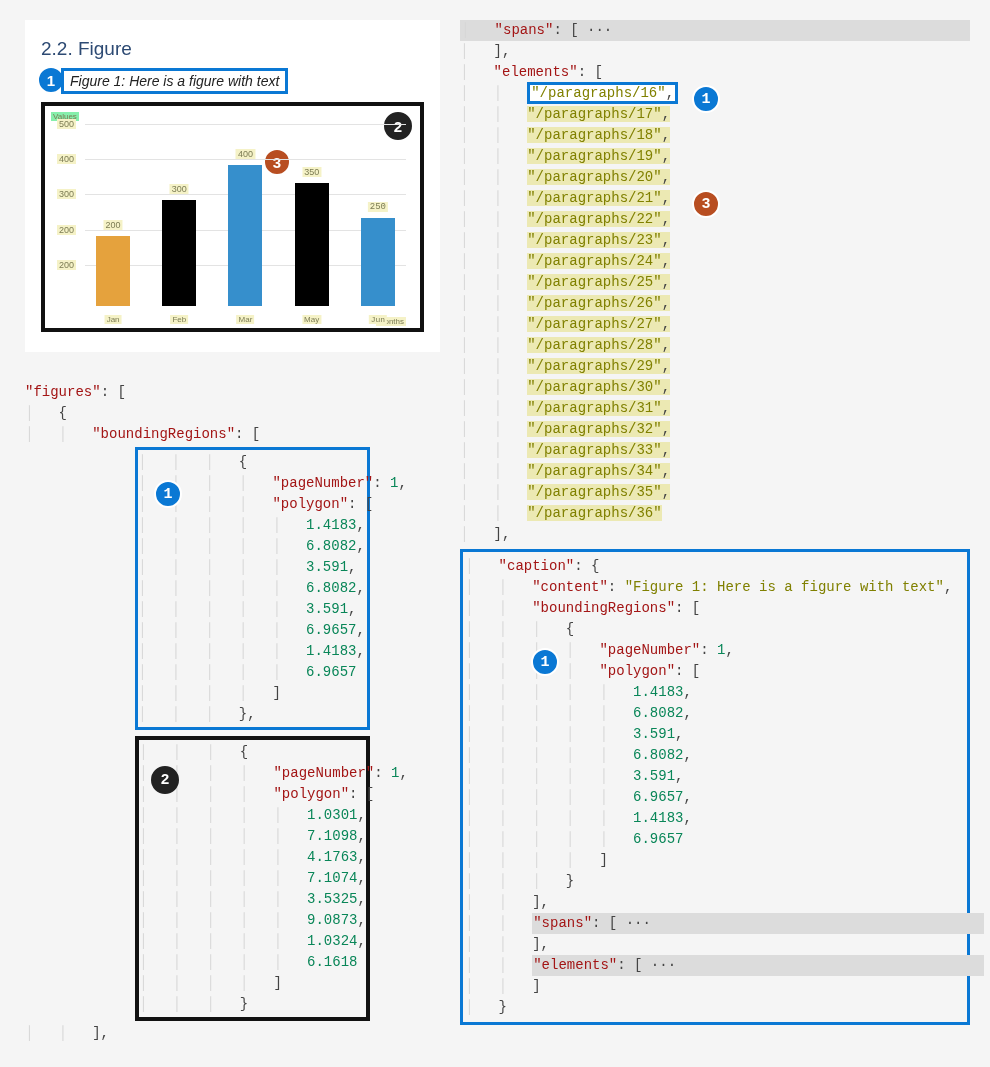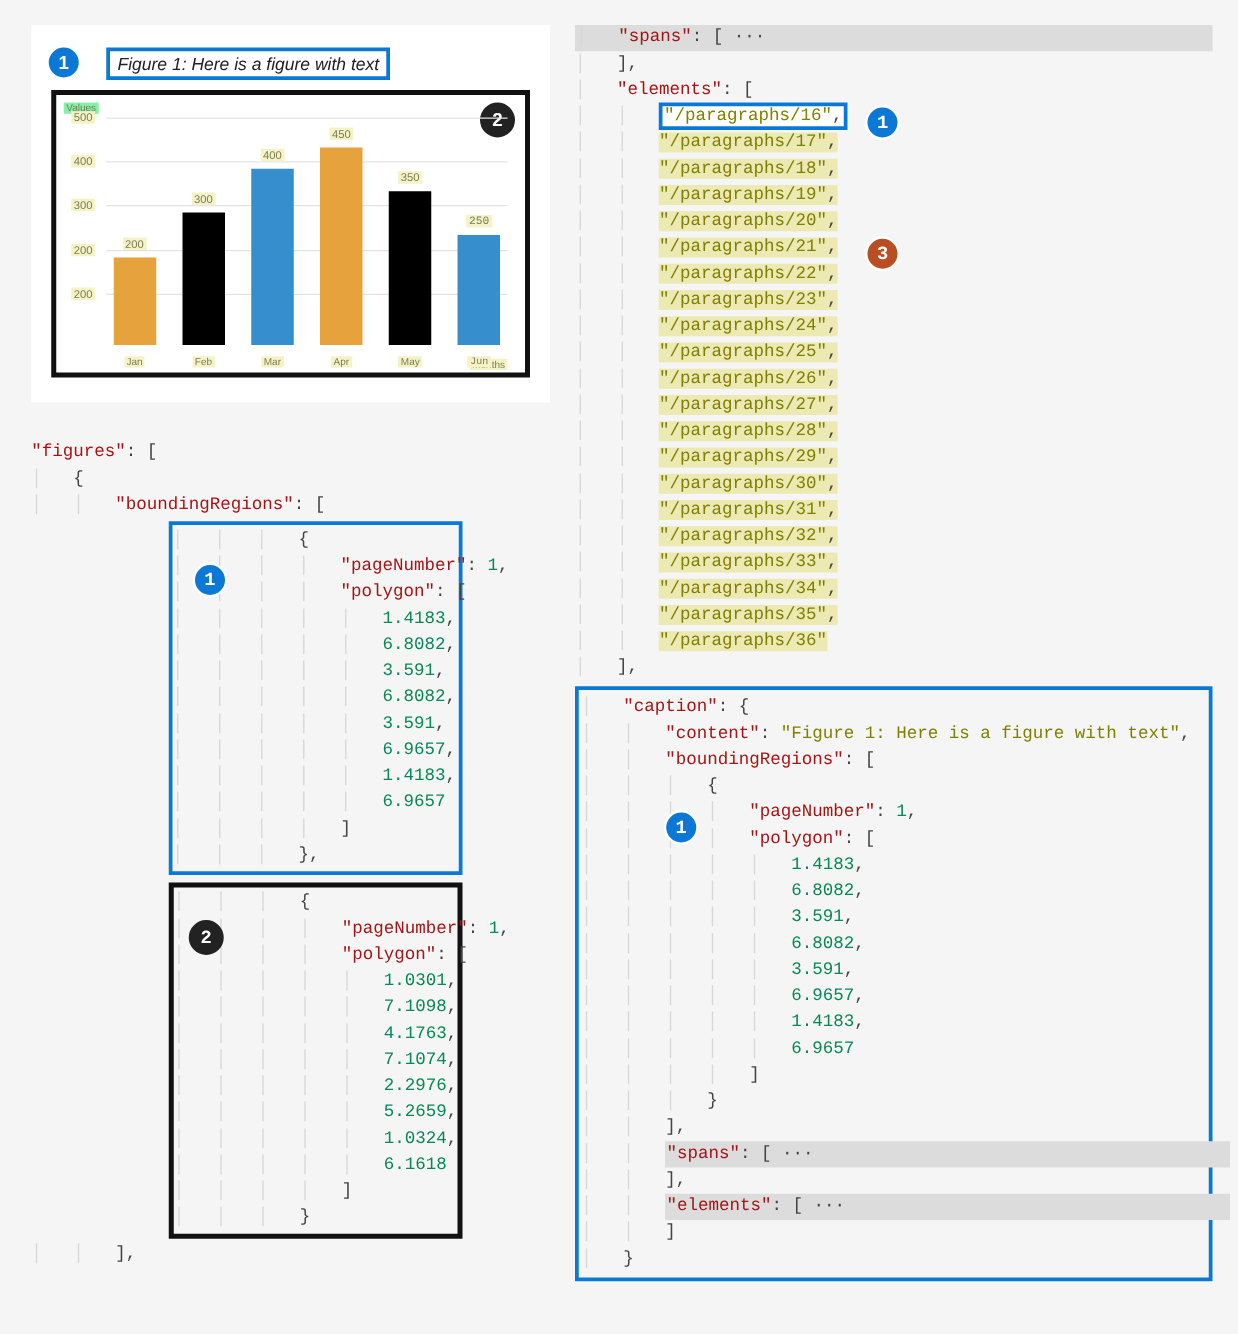--- a/index.html
+++ b/index.html
@@ -21,21 +21,21 @@
     margin-bottom: 30px;
     position: relative;
   }
   .section-title { color: #2d4a73; font-weight: 400; font-size: 19px; margin-bottom: 8px; }
   .caption-box {
     border: 3px solid #0a78d4;
     display: inline-block;
     padding: 2px 6px;
     font-style: italic;
     font-size: 14px;
-    margin-left: 44px;
+    margin-left: 20px;
     position: relative;
     color:#222;
   }
   .badge {
     position: absolute;
     width: 28px; height: 28px;
     border-radius: 50%;
     color: #fff;
     font-weight: 600;
     font-size: 15px;
@@ -83,20 +83,21 @@
   .el-first { background:#fff; border:3px solid #0a78d4; padding:0 1px;}
 
   .abs-badge { position:absolute; }
 </style>
 </head>
 <body>
 
 <div class="col">
 
   <div class="figure-card">
+    <div class="section-title">2.2. Figure</div>
     <div style="position:relative;">
       <span class="badge blue abs-badge" style="left:-4px; top:-2px;">1</span>
       <span class="caption-box">Figure 1: Here is a figure with text</span>
     </div>
     <div class="chart-frame">
       <span class="badge black abs-badge" style="right:8px; top:6px;">2</span>
       <span class="badge orange abs-badge" style="left:218px; top:42px;">3</span>
       <span class="axis-y">Values</span>
       <span class="axis-x-lbl">Months</span>
       <div id="gridlines">
@@ -117,24 +118,20 @@
             <span class="cat">Jan</span>
           </div>
           <div class="bar greenbar" style="height: 105.6px;">
             <span class="val">300</span>
             <span class="cat">Feb</span>
           </div>
           <div class="bar bluebar" style="height: 140.8px;">
             <span class="val">400</span>
             <span class="cat">Mar</span>
           </div>
-          <div class="bar orangebar" style="height: 158.4px;">
-            <span class="val">450</span>
-            <span class="cat">Apr</span>
-          </div>
           <div class="bar greenbar" style="height: 123.2px;">
             <span class="val">350</span>
             <span class="cat">May</span>
           </div>
           <div class="bar bluebar" style="height: 88px; font-family: Liberation Mono, monospace;">
             <span class="val">250</span>
             <span class="cat">Jun</span>
           </div>
         </div>
     </div>
@@ -156,22 +153,22 @@
 <span class="guide">│   </span><span class="guide">│   </span><span class="guide">│   </span><span class="guide">│   </span><span class="guide">│   </span><span class="num">6.9657</span>
 <span class="guide">│   </span><span class="guide">│   </span><span class="guide">│   </span><span class="guide">│   </span><span class="punc">]</span>
 <span class="guide">│   </span><span class="guide">│   </span><span class="guide">│   </span><span class="punc">},</span>
 </div><div class="black-box" style="position:relative; margin:6px 70px 2px 110px; padding:2px 0;"><span class="badge black abs-badge" style="left:12px; top:26px;">2</span><span class="guide">│   </span><span class="guide">│   </span><span class="guide">│   </span><span class="punc">{</span>
 <span class="guide">│   </span><span class="guide">│   </span><span class="guide">│   </span><span class="guide">│   </span><span class="key">"pageNumber"</span><span class="punc">: </span><span class="num">1</span><span class="punc">,</span>
 <span class="guide">│   </span><span class="guide">│   </span><span class="guide">│   </span><span class="guide">│   </span><span class="key">"polygon"</span><span class="punc">: [</span>
 <span class="guide">│   </span><span class="guide">│   </span><span class="guide">│   </span><span class="guide">│   </span><span class="guide">│   </span><span class="num">1.0301</span><span class="punc">,</span>
 <span class="guide">│   </span><span class="guide">│   </span><span class="guide">│   </span><span class="guide">│   </span><span class="guide">│   </span><span class="num">7.1098</span><span class="punc">,</span>
 <span class="guide">│   </span><span class="guide">│   </span><span class="guide">│   </span><span class="guide">│   </span><span class="guide">│   </span><span class="num">4.1763</span><span class="punc">,</span>
 <span class="guide">│   </span><span class="guide">│   </span><span class="guide">│   </span><span class="guide">│   </span><span class="guide">│   </span><span class="num">7.1074</span><span class="punc">,</span>
-<span class="guide">│   </span><span class="guide">│   </span><span class="guide">│   </span><span class="guide">│   </span><span class="guide">│   </span><span class="num">2.2976</span><span class="punc">,</span>
-<span class="guide">│   </span><span class="guide">│   </span><span class="guide">│   </span><span class="guide">│   </span><span class="guide">│   </span><span class="num">5.2659</span><span class="punc">,</span>
+<span class="guide">│   </span><span class="guide">│   </span><span class="guide">│   </span><span class="guide">│   </span><span class="guide">│   </span><span class="num">3.5325</span><span class="punc">,</span>
+<span class="guide">│   </span><span class="guide">│   </span><span class="guide">│   </span><span class="guide">│   </span><span class="guide">│   </span><span class="num">9.0873</span><span class="punc">,</span>
 <span class="guide">│   </span><span class="guide">│   </span><span class="guide">│   </span><span class="guide">│   </span><span class="guide">│   </span><span class="num">1.0324</span><span class="punc">,</span>
 <span class="guide">│   </span><span class="guide">│   </span><span class="guide">│   </span><span class="guide">│   </span><span class="guide">│   </span><span class="num">6.1618</span>
 <span class="guide">│   </span><span class="guide">│   </span><span class="guide">│   </span><span class="guide">│   </span><span class="punc">]</span>
 <span class="guide">│   </span><span class="guide">│   </span><span class="guide">│   </span><span class="punc">}</span>
 </div><span class="guide">│   </span><span class="guide">│   </span><span class="punc">],</span>
 </div>
 </div>
 
 <div class="col">
   <div class="code" id="json-right" style="position:relative;"><div class="collapsed-row" style="width:100%;"><span class="guide">│   </span><span class="key">"spans"</span><span class="punc">: [</span> <span class="punc">···</span></div>

